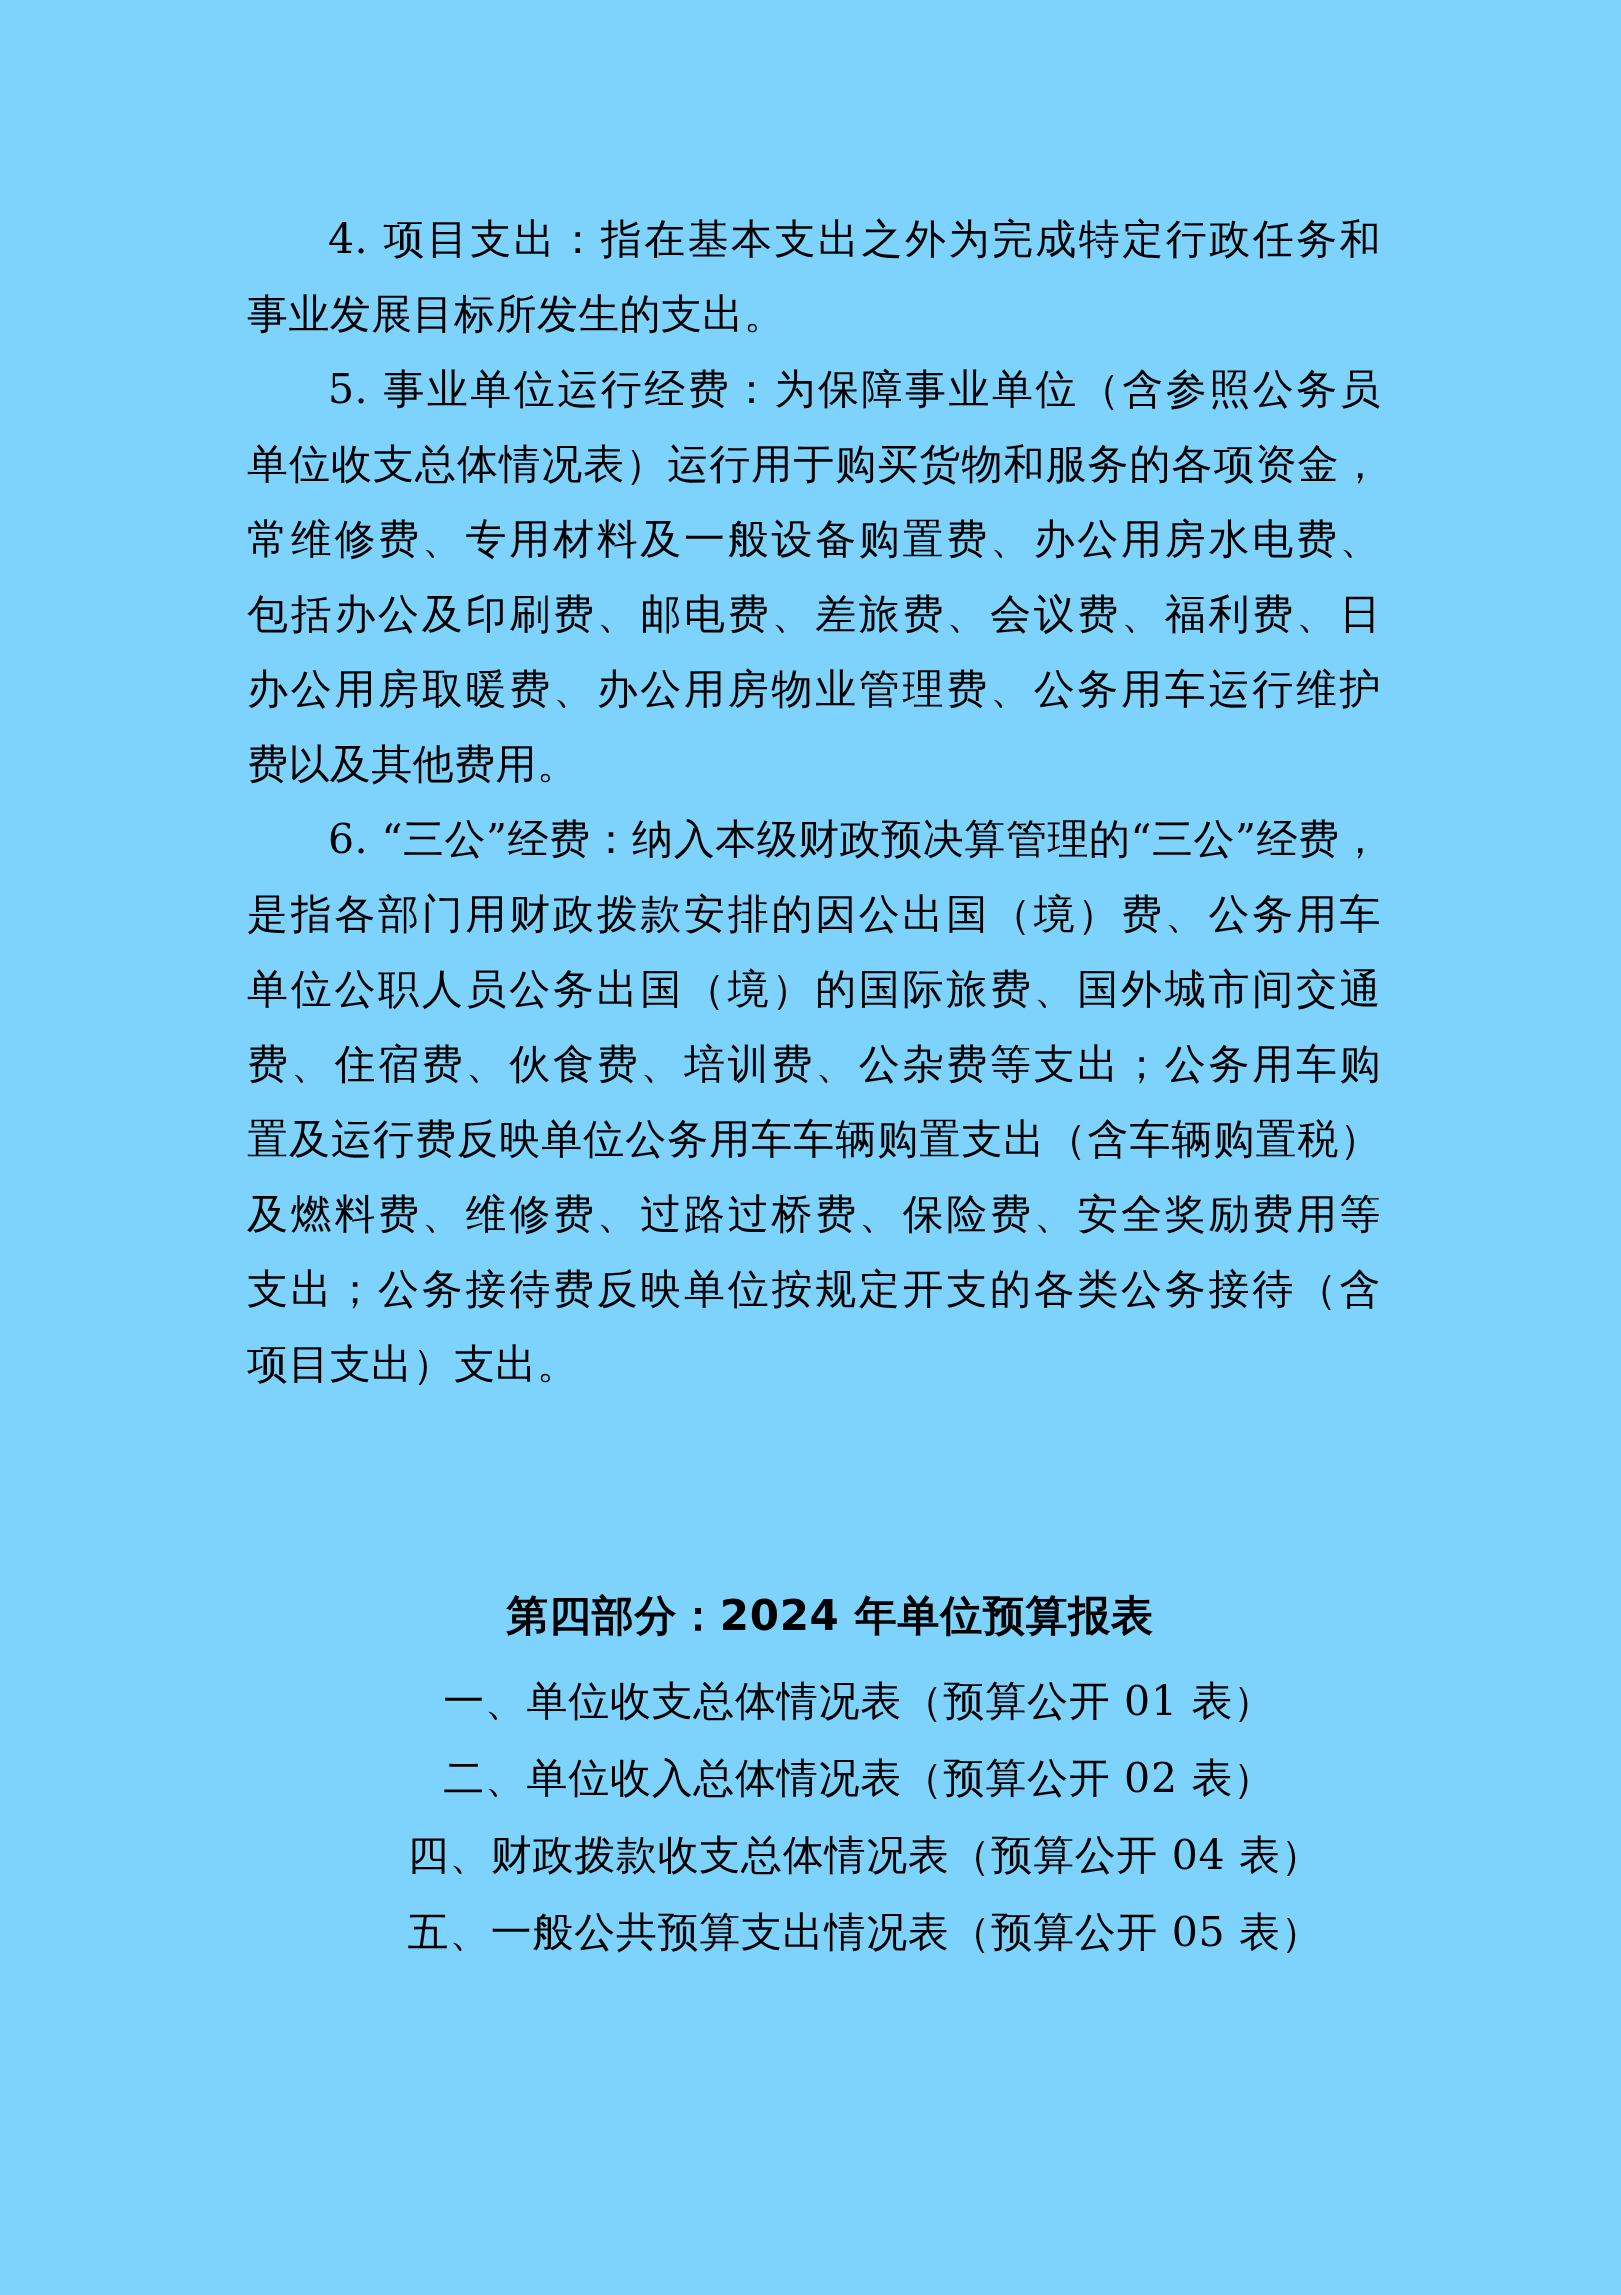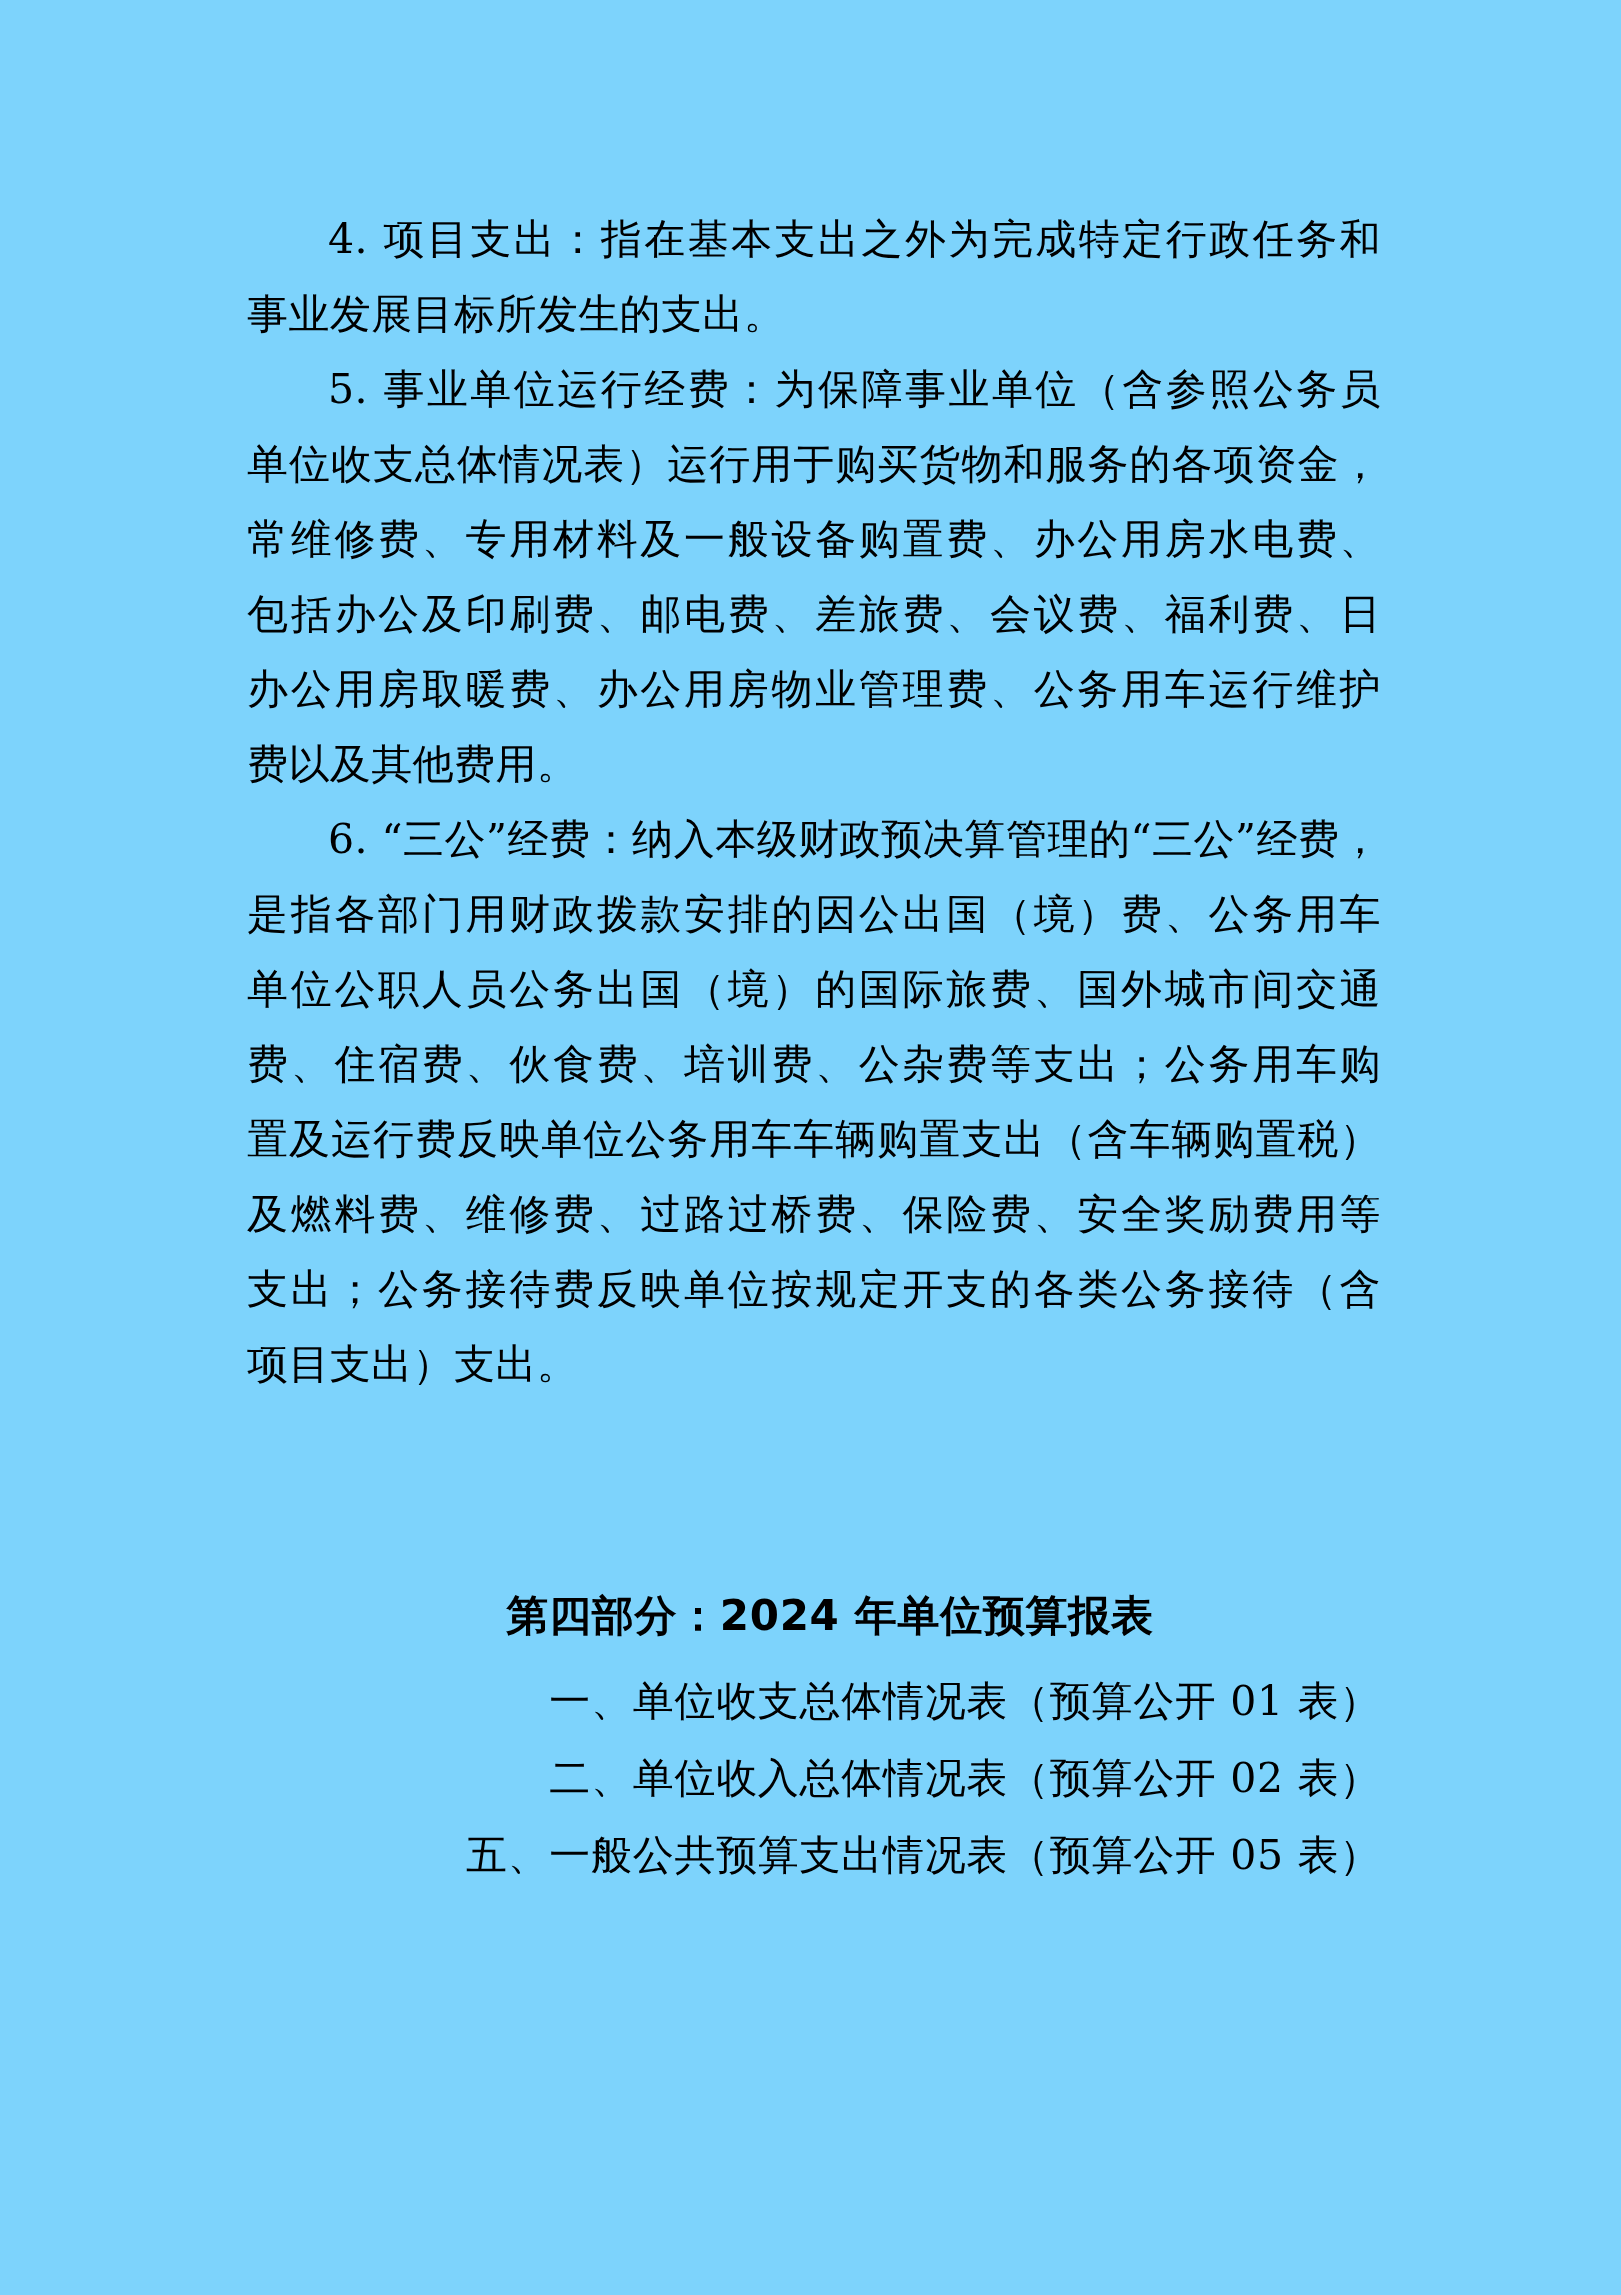--- a/index.html
+++ b/index.html
@@ -52,21 +52,21 @@
   }
   .table-list {
     position: absolute;
     left: 247px;
     top: 1663px;
     width: 1134px;
   }
   .toc-item {
     font-size: 41px;
     line-height: 77px;
-    text-align: right;
+    text-align: center;
     letter-spacing: 0.7px;
   }
   .toc-item.level-1 {
     padding-left: 90px;
   }
   .toc-item.level-2 {
     padding-left: 102px;
   }
 </style>
 </head>
@@ -91,17 +91,18 @@
     <div class="line">及燃料费、维修费、过路过桥费、保险费、安全奖励费用等</div>
     <div class="line">支出；公务接待费反映单位按规定开支的各类公务接待（含</div>
     <div class="line lastline">项目支出）支出。</div>
   </div>
 
   <div class="section-heading">第四部分：2024 年单位预算报表</div>
 
   <div class="table-list">
     <div class="toc-item level-1">一、单位收支总体情况表（预算公开 01 表）</div>
     <div class="toc-item level-1">二、单位收入总体情况表（预算公开 02 表）</div>
+    <div class="toc-item level-2">四、财政拨款收支总体情况表（预算公开 04 表）</div>
     <div class="toc-item level-2">五、一般公共预算支出情况表（预算公开 05 表）</div>
   </div>
 
 </div>
 
 
 </body></html>

